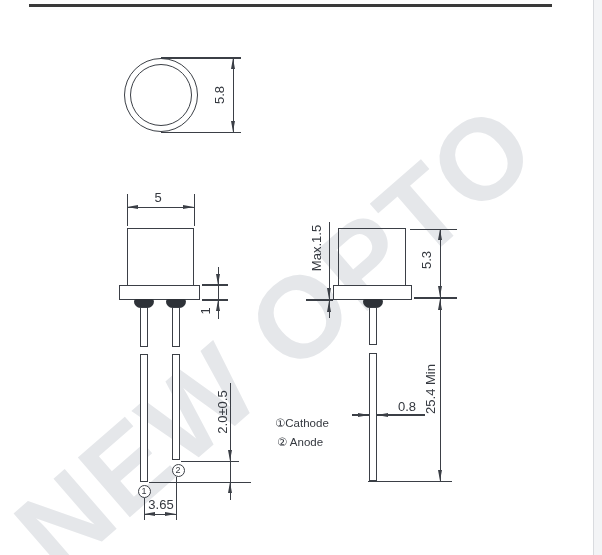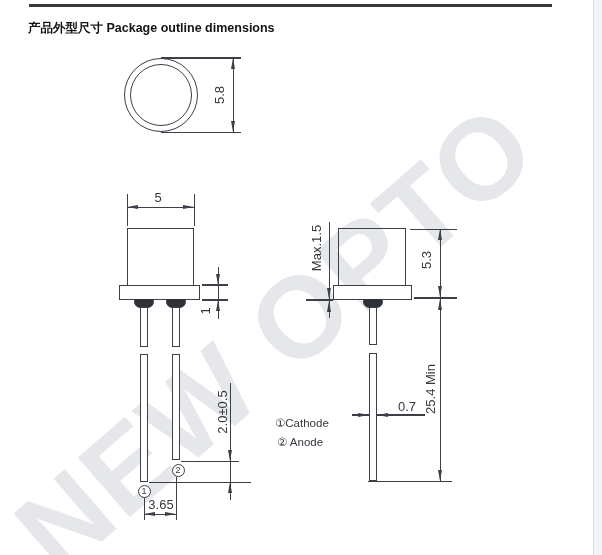--- a/index.html
+++ b/index.html
@@ -37,21 +37,20 @@
   .note{position:absolute;font-size:11.5px;color:#34383f;white-space:nowrap;z-index:4;margin-top:16px;}
 </style>
 </head>
 <body>
 
 <div class="page">
 
   <div class="toprule"></div>
   <div class="gutter"></div>
   <div class="pageedge"></div>
-  <div class="title">产品外型尺寸 Package outline dimensions</div>
 
   <div class="watermark">NEW OPTO</div>
 
   <div class="rect circle" style="left:124px;top:58px;width:74px;height:74px;"></div>
   <div class="rect circle" style="left:130px;top:64px;width:62px;height:62px;"></div>
   <div class="h" style="left:161px;top:57px;width:80px;"></div>
   <div class="h" style="left:161px;top:131.5px;width:80px;"></div>
   <div class="v" style="left:232.5px;top:58px;height:74px;"></div>
   <div class="a a-u" style="left:230.5px;top:58px;"></div>
   <div class="a a-d" style="left:230.5px;top:121px;"></div>
@@ -119,18 +118,18 @@
 
   <div class="a a-u" style="left:437.5px;top:299px;"></div>
   <div class="a a-d" style="left:437.5px;top:470px;"></div>
   <div class="h" style="left:368px;top:480.5px;width:84px;"></div>
   <div class="vtext" style="left:430px;top:389px;">25.4 Min</div>
 
   <div class="h" style="left:352px;top:414px;width:17px;"></div>
   <div class="h" style="left:377px;top:414px;width:48px;"></div>
   <div class="a a-r" style="left:358px;top:412.5px;"></div>
   <div class="a a-l" style="left:377px;top:412.5px;"></div>
-  <div class="dimtext" style="left:407px;top:406px;">0.7</div>
+  <div class="dimtext" style="left:407px;top:406px;">0.8</div>
 
   <div class="note" style="left:275px;top:400px;">①Cathode</div>
   <div class="note" style="left:277px;top:419px;">② Anode</div>
 
 </div>
 
 </body></html>

